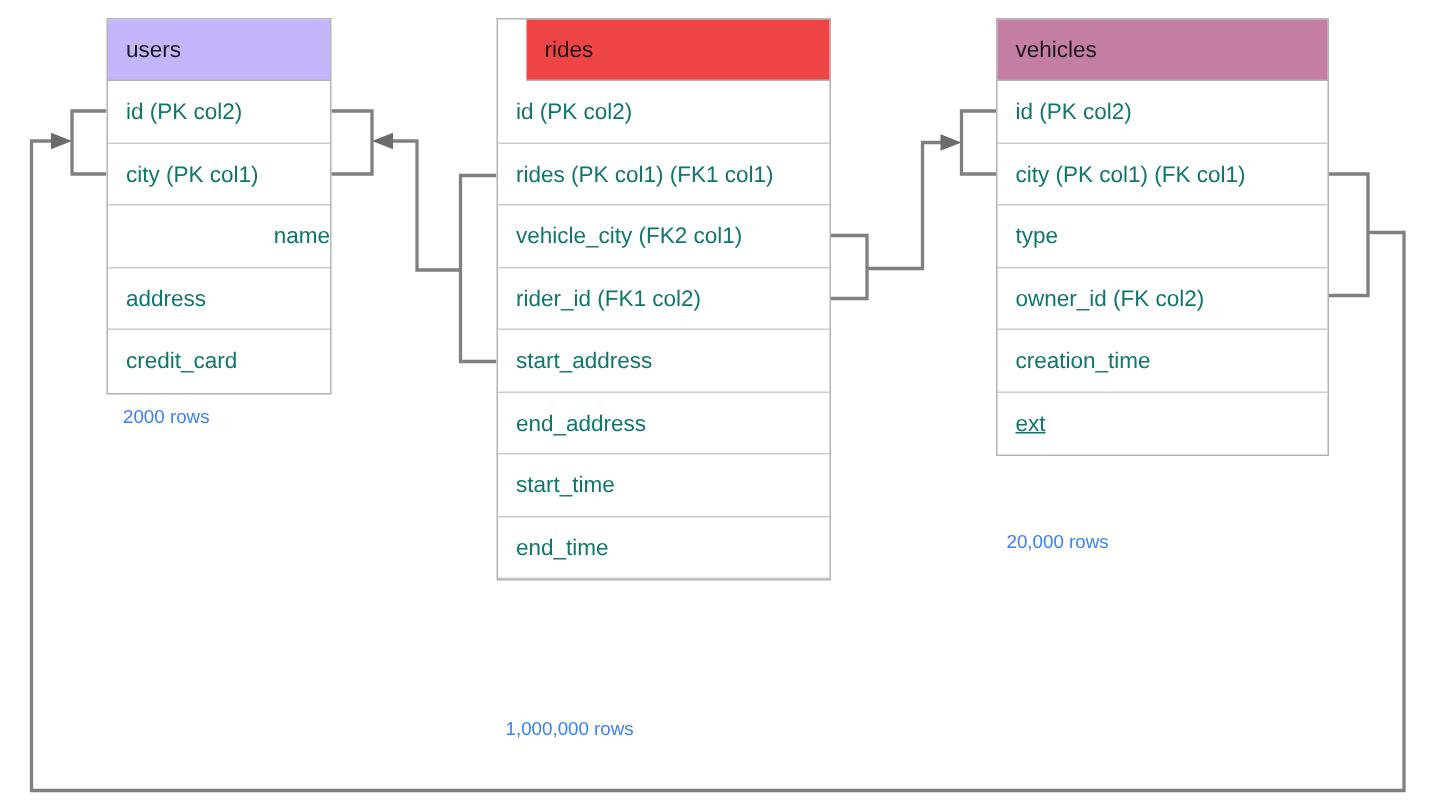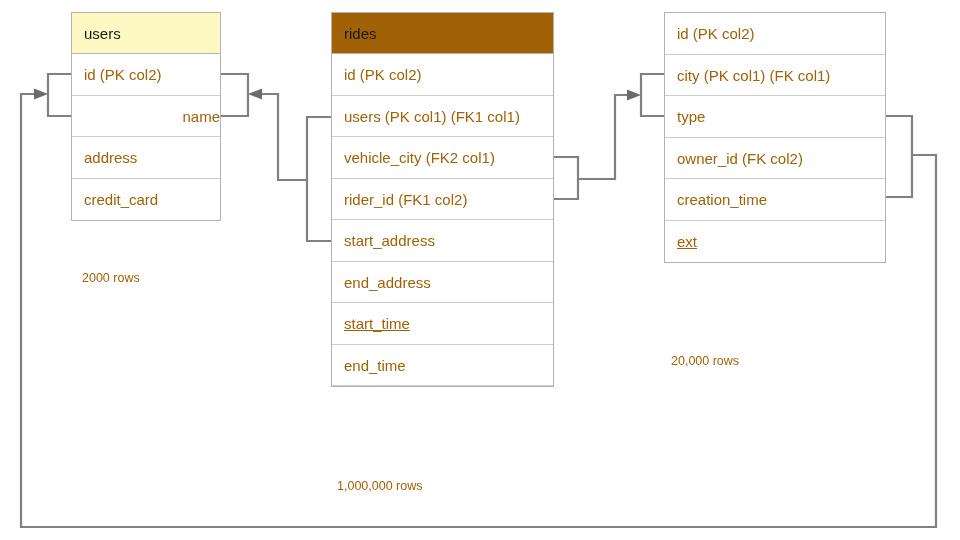--- a/index.html
+++ b/index.html
@@ -40,32 +40,32 @@
     border-bottom: 1px solid #b3b3b3;
     white-space: nowrap;
     overflow: hidden;
   }
   .tbl-row {
     box-sizing: border-box;
     height: 41.5px;
     line-height: 41.5px;
     padding: 0 0 0 12px;
     font-size: 15px;
-    color: #a16207;
+    color: #0f766e;
     border-bottom: 1px solid #cccccc;
     white-space: nowrap;
     overflow: hidden;
   }
   .tbl-row.last {
     border-bottom: none;
   }
   .row-count {
     position: absolute;
     font-size: 12.5px;
-    color: #a16207;
+    color: #3b82f6;
     white-space: nowrap;
     z-index: 2;
   }
 </style>
 </head>
 <body>
 
 <div id="canvas" style="background: rgb(255, 255, 255);">
 
   <svg id="edges" viewBox="0 0 960 540">
@@ -107,42 +107,44 @@
 
       <g>
         <path d="M912,155 L936,155 L936,527 L21,527 L21,94 L40,94"></path>
       </g>
       <polygon points="48,94 34,88.5 34,99.5" fill="#6b6b6b" stroke="none"></polygon>
 
     </g>
   </svg>
 
   <div class="table-box" id="tbl-users" style="left: 71px; top: 12px; width: 150px; border-color: rgb(179, 179, 179);">
-    <div class="tbl-header" id="users-header" style="background: #fef9c3; border-bottom-color: rgb(179, 179, 179);">users</div>
+    <div class="tbl-header" id="users-header" style="background: #c4b5fd; border-bottom-color: rgb(179, 179, 179);">users</div>
     <div class="tbl-row" style="border-bottom-color: rgb(204, 204, 204);">id (PK col2)</div>
+    <div class="tbl-row" style="border-bottom-color: rgb(204, 204, 204);">city (PK col1)</div>
     <div class="tbl-row" style="border-bottom-color: rgb(204, 204, 204); text-align: right;">name</div>
     <div class="tbl-row" style="border-bottom-color: rgb(204, 204, 204);">address</div>
     <div class="tbl-row last" style="border-bottom-color: rgb(204, 204, 204);">credit_card</div>
   </div>
   <div class="row-count" style="left:82px; top:271px;">2000 rows</div>
 
   <div class="table-box" id="tbl-rides" style="left: 331px; top: 12px; width: 223px; border-color: rgb(179, 179, 179);">
-    <div class="tbl-header" id="rides-header" style="background: #a16207; border-bottom-color: rgb(179, 179, 179);">rides</div>
+    <div class="tbl-header" id="rides-header" style="background: #ef4444; border-bottom-color: rgb(179, 179, 179); margin-left: 19px;">rides</div>
     <div class="tbl-row" style="border-bottom-color: rgb(204, 204, 204);">id (PK col2)</div>
-    <div class="tbl-row" style="border-bottom-color: rgb(204, 204, 204);">users (PK col1) (FK1 col1)</div>
+    <div class="tbl-row" style="border-bottom-color: rgb(204, 204, 204);">rides (PK col1) (FK1 col1)</div>
     <div class="tbl-row" style="border-bottom-color: rgb(204, 204, 204);">vehicle_city (FK2 col1)</div>
     <div class="tbl-row" style="border-bottom-color: rgb(204, 204, 204);">rider_id (FK1 col2)</div>
     <div class="tbl-row" style="border-bottom-color: rgb(204, 204, 204);">start_address</div>
     <div class="tbl-row" style="border-bottom-color: rgb(204, 204, 204);">end_address</div>
-    <div class="tbl-row" style="border-bottom-color: rgb(204, 204, 204); text-decoration: underline;">start_time</div>
+    <div class="tbl-row" style="border-bottom-color: rgb(204, 204, 204);">start_time</div>
     <div class="tbl-row" style="border-bottom-color: rgb(204, 204, 204);">end_time</div>
   </div>
   <div class="row-count" style="left:337px; top:479px;">1,000,000 rows</div>
 
   <div class="table-box" id="tbl-vehicles" style="left: 664px; top: 12px; width: 222px; border-color: rgb(179, 179, 179);">
+    <div class="tbl-header" id="vehicles-header" style="background: rgb(196, 125, 163); border-bottom-color: rgb(179, 179, 179);">vehicles</div>
     <div class="tbl-row" style="border-bottom-color: rgb(204, 204, 204);">id (PK col2)</div>
     <div class="tbl-row" style="border-bottom-color: rgb(204, 204, 204);">city (PK col1) (FK col1)</div>
     <div class="tbl-row" style="border-bottom-color: rgb(204, 204, 204);">type</div>
     <div class="tbl-row" style="border-bottom-color: rgb(204, 204, 204);">owner_id (FK col2)</div>
     <div class="tbl-row" style="border-bottom-color: rgb(204, 204, 204);">creation_time</div>
     <div class="tbl-row last" style="border-bottom-color: rgb(204, 204, 204); text-decoration: underline;">ext</div>
   </div>
   <div class="row-count" style="left:671px; top:354px;">20,000 rows</div>
 
 </div>

